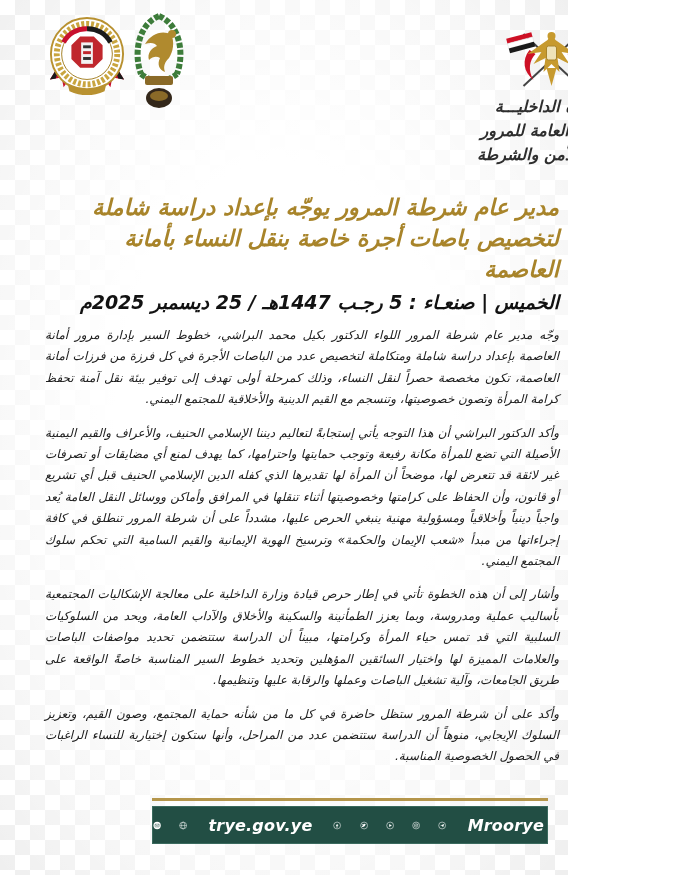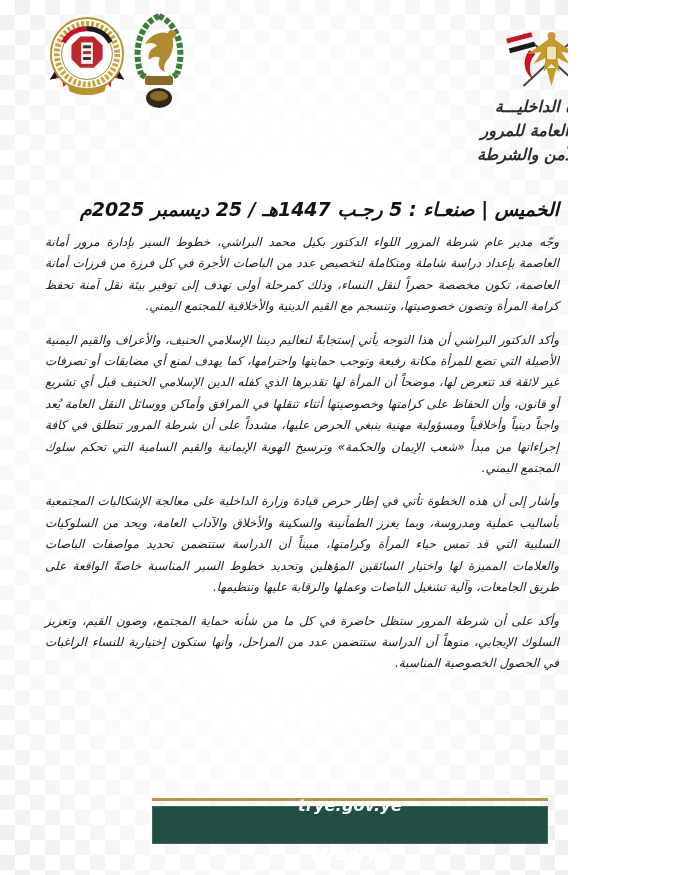--- a/index.html
+++ b/index.html
@@ -48,22 +48,22 @@
     margin:12px 0 0 0;color:#202020;
     font-size:12px;line-height:21.4px;
     text-align:justify;
   }
 
   
   .gold-rule{position:absolute;left:152px;top:798px;width:396px;height:3px;background:#b5964b;}
   .green-bar{
     position:absolute;left:152px;top:806px;width:396px;height:38px;
     background:#224e44;border:1px solid #3a6a5e;box-sizing:border-box;
-    display:flex;align-items:center;justify-content:center;gap:5px;
-    direction:ltr;color:#fff;flex-direction:column;
+    display:flex;align-items:center;justify-content:center;gap:18px;
+    direction:ltr;color:#fff;
   }
   .bar-text{font-size:16px;font-weight:bold;letter-spacing:.2px;margin:0 3px;}
   .ficon{width:17px;height:17px;display:block;}
 </style>
 </head>
 <body>
 
 <div class="page">
 
   <div>
@@ -121,20 +121,21 @@
     <div class="gov-lines">
       <div>وزارة الداخليـــة</div>
       <div>الإدارة العامة للمرور</div>
       <div>قطاع الأمن والشرطة</div>
     </div>
 
     <div class="gold-vline"></div>
   </div>
 
   <div class="content">
+    <h1 class="headline">مدير عام شرطة المرور يوجّه بإعداد دراسة شاملة لتخصيص باصات أجرة خاصة بنقل النساء بأمانة العاصمة</h1>
     <div class="dateline">الخميس | صنعـاء : 5 رجـب 1447هـ / 25 ديسمبر 2025م</div>
     <p class="body-par">وجّه مدير عام شرطة المرور اللواء الدكتور بكيل محمد البراشي، خطوط السير بإدارة مرور أمانة العاصمة بإعداد دراسة شاملة ومتكاملة لتخصيص عدد من الباصات الأجرة في كل فرزة من فرزات أمانة العاصمة، تكون مخصصة حصراً لنقل النساء، وذلك كمرحلة أولى تهدف إلى توفير بيئة نقل آمنة تحفظ كرامة المرأة وتصون خصوصيتها، وتنسجم مع القيم الدينية والأخلاقية للمجتمع اليمني.</p>
     <p class="body-par">وأكد الدكتور البراشي أن هذا التوجه يأتي إستجابةً لتعاليم ديننا الإسلامي الحنيف، والأعراف والقيم اليمنية الأصيلة التي تضع للمرأة مكانة رفيعة وتوجب حمايتها واحترامها، كما يهدف لمنع أي مضايقات أو تصرفات غير لائقة قد تتعرض لها، موضحاً أن المرأة لها تقديرها الذي كفله الدين الإسلامي الحنيف قبل أي تشريع أو قانون، وأن الحفاظ على كرامتها وخصوصيتها أثناء تنقلها في المرافق وأماكن ووسائل النقل العامة يُعد واجباً دينياً وأخلاقياً ومسؤولية مهنية ينبغي الحرص عليها، مشدداً على أن شرطة المرور تنطلق في كافة إجراءاتها من مبدأ «شعب الإيمان والحكمة» وترسيخ الهوية الإيمانية والقيم السامية التي تحكم سلوك المجتمع اليمني.</p>
     <p class="body-par">وأشار إلى أن هذه الخطوة تأتي في إطار حرص قيادة وزارة الداخلية على معالجة الإشكاليات المجتمعية بأساليب عملية ومدروسة، وبما يعزز الطمأنينة والسكينة والأخلاق والآداب العامة، ويحد من السلوكيات السلبية التي قد تمس حياء المرأة وكرامتها، مبيناً أن الدراسة ستتضمن تحديد مواصفات الباصات والعلامات المميزة لها واختيار السائقين المؤهلين وتحديد خطوط السير المناسبة خاصةً الواقعة على طريق الجامعات، وآلية تشغيل الباصات وعملها والرقابة عليها وتنظيمها.</p>
     <p class="body-par">وأكد على أن شرطة المرور ستظل حاضرة في كل ما من شأنه حماية المجتمع، وصون القيم، وتعزيز السلوك الإيجابي، منوهاً أن الدراسة ستتضمن عدد من المراحل، وأنها ستكون إختيارية للنساء الراغبات في الحصول الخصوصية المناسبة.</p>
   </div>
 
   <div class="gold-rule"></div>
   <div class="green-bar">
 

